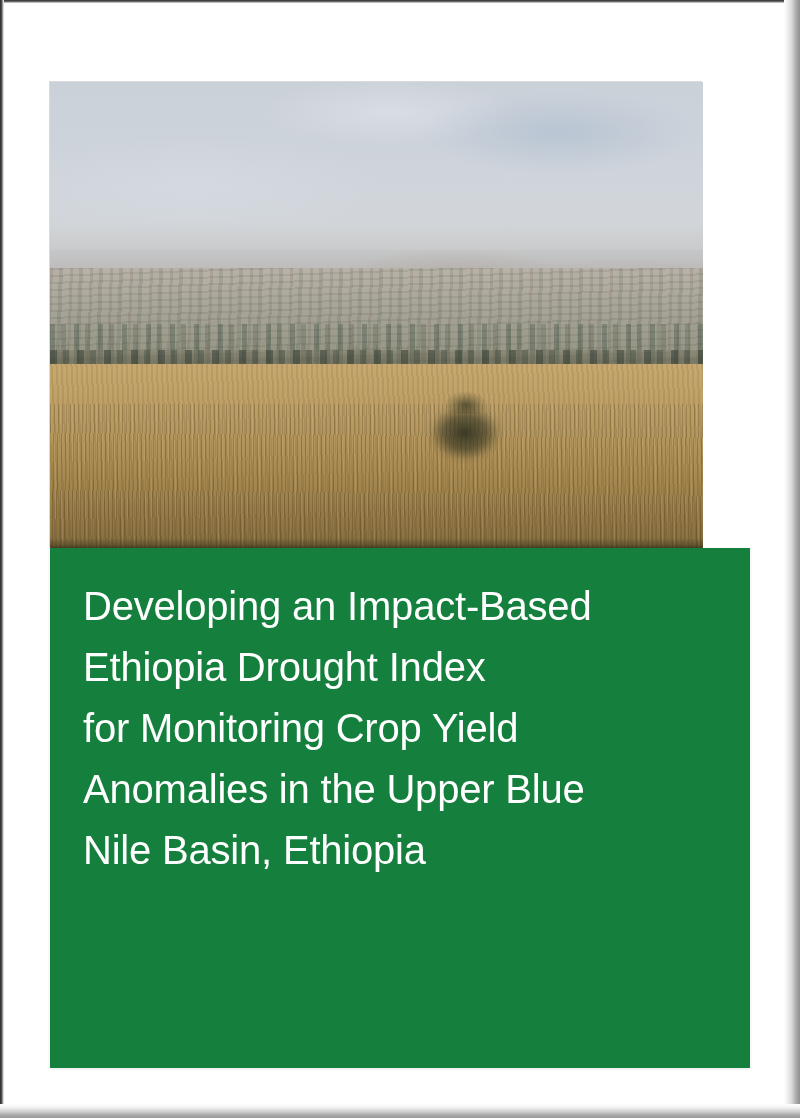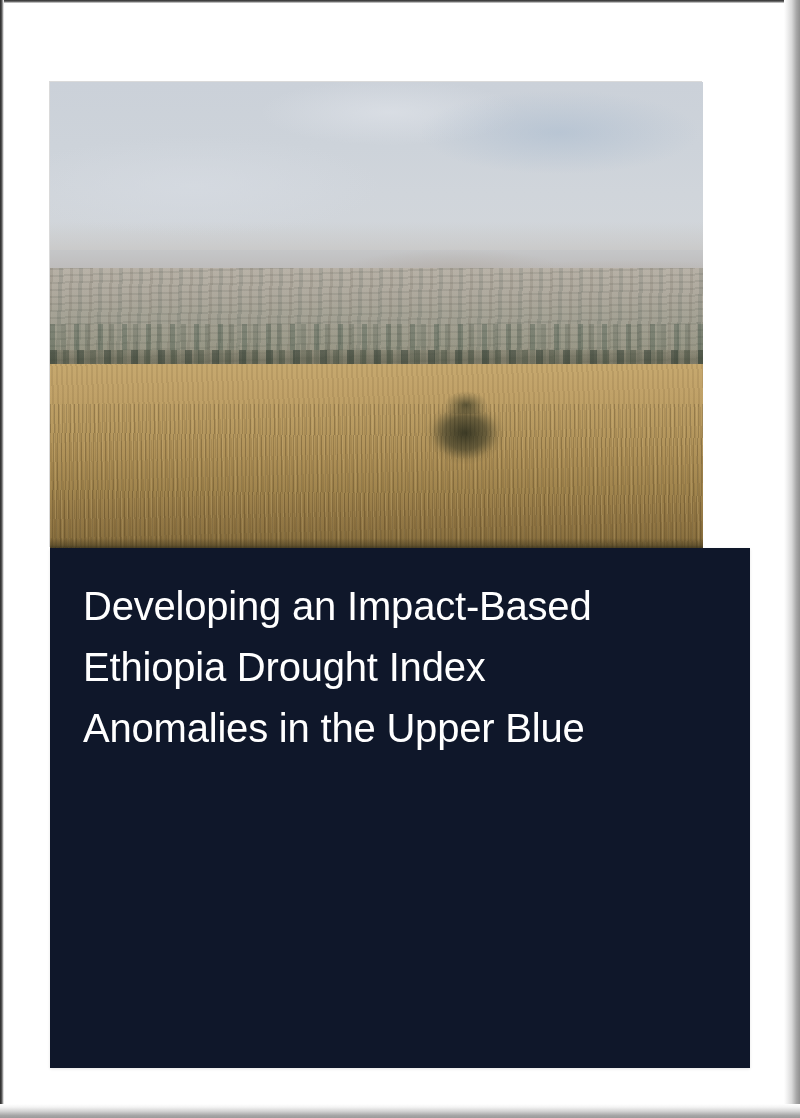--- a/index.html
+++ b/index.html
@@ -176,21 +176,21 @@
     background: linear-gradient(to bottom, rgba(96,80,44,0) 0%, rgba(72,62,34,0.55) 70%, rgba(58,52,30,0.8) 100%);
   }
 
   
   #title-panel {
     position: absolute;
     left: 0;
     top: 466px;
     width: 700px;
     height: 520px;
-    background: #0f172a;
+    background: #15803d;
     box-sizing: border-box;
     padding: 28px 34px 0 33px;
     box-shadow: 0 1px 3px rgba(0,0,0,0.10);
   }
   #book-title {
     margin: 0;
     color: #ffffff;
     font-size: 40px;
     font-weight: 400;
     line-height: 61px;
@@ -236,19 +236,21 @@
       <div class="photo-field"></div>
       <div class="photo-field-texture"></div>
       <div class="photo-bush"></div>
       <div class="photo-foot"></div>
     </div>
 
     <div id="title-panel">
       <h1 id="book-title">
         <span class="title-line">Developing an Impact-Based</span>
         <span class="title-line">Ethiopia Drought Index</span>
+        <span class="title-line">for Monitoring Crop Yield</span>
         <span class="title-line">Anomalies in the Upper Blue</span>
+        <span class="title-line">Nile Basin, Ethiopia</span>
       </h1>
       <p id="book-author">Yared Ashenafi Bayissa</p>
     </div>
 
   </div>
 </div>
 
 </body></html>

